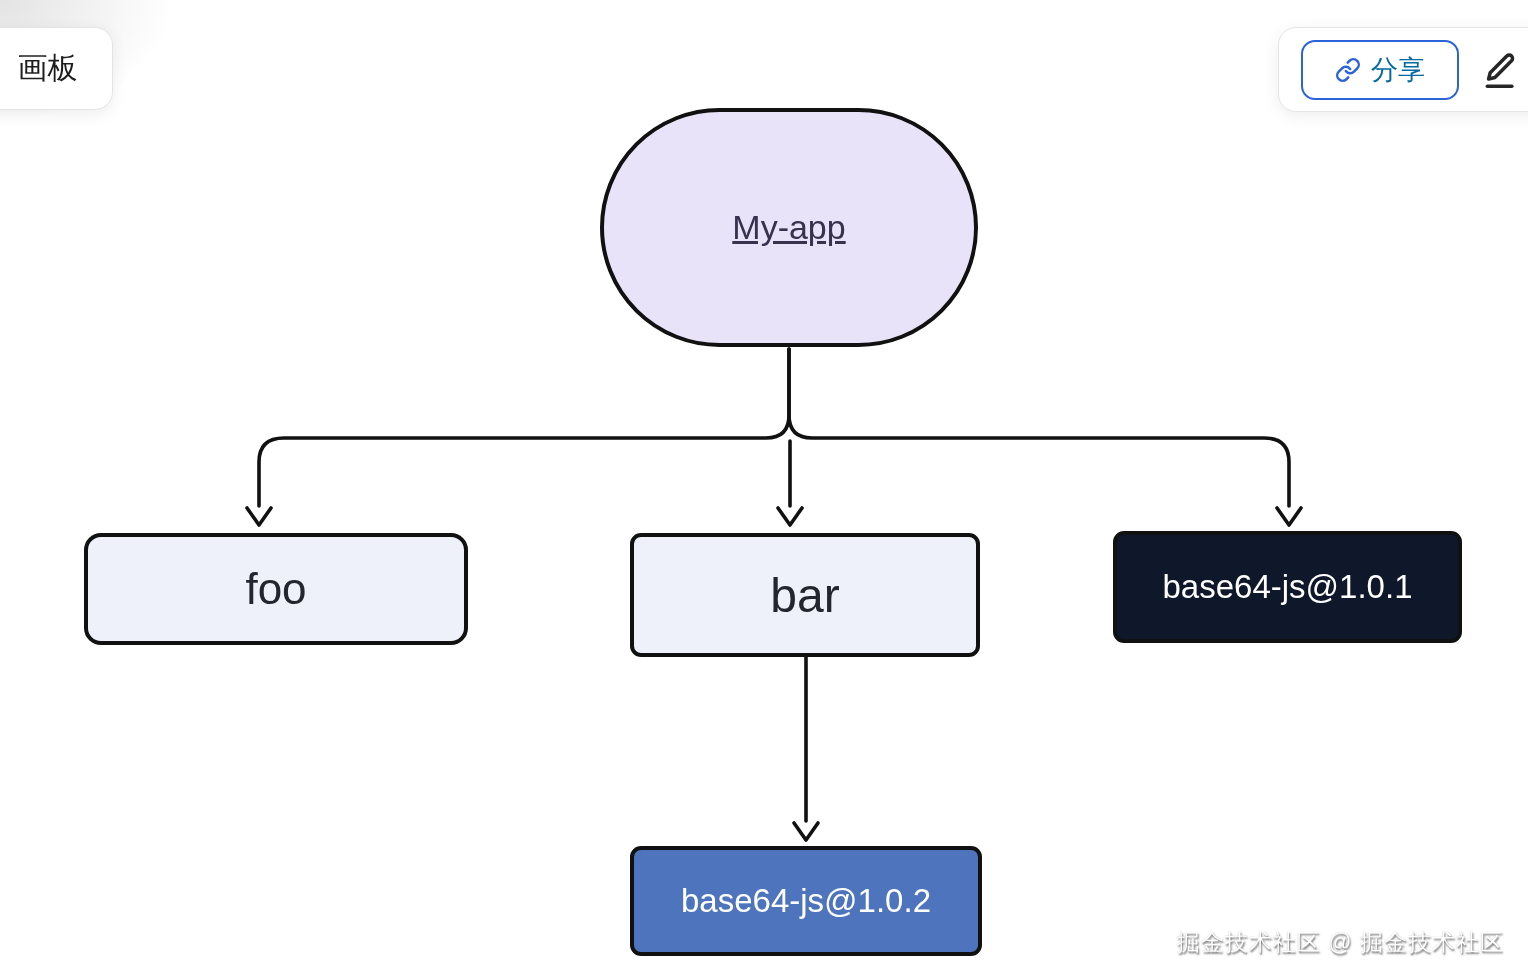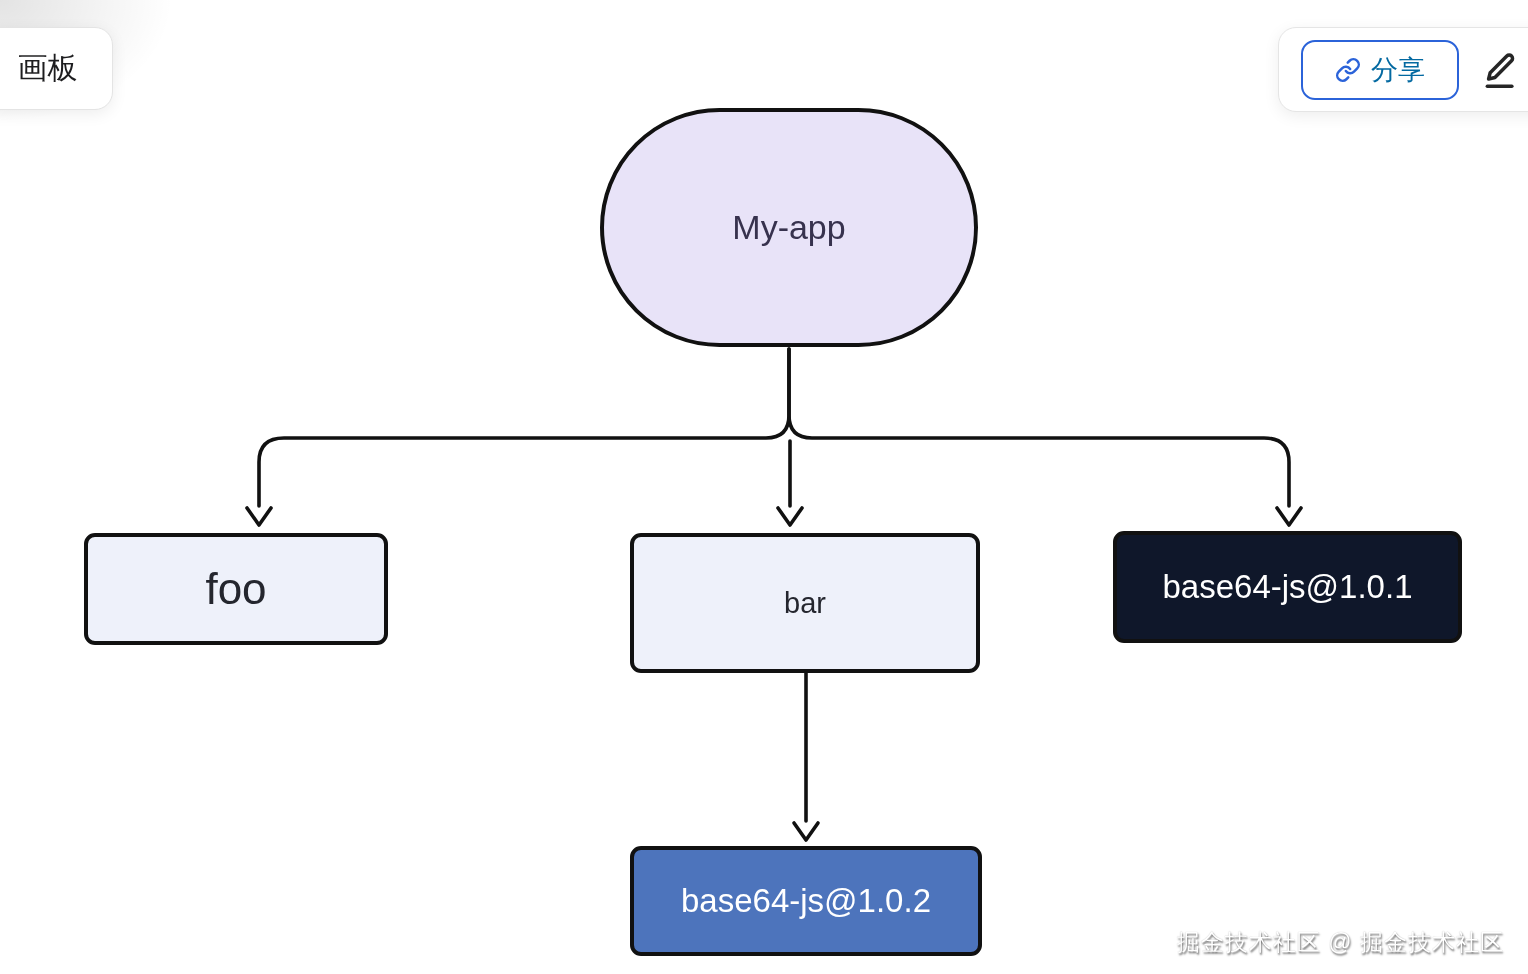--- a/index.html
+++ b/index.html
@@ -84,33 +84,33 @@
     position:absolute;
     display:flex; align-items:center; justify-content:center;
     border:4px solid #111111;
     text-align:center;
     cursor:pointer;
   }
   .node-myapp {
     left:600px; top:108px; width:378px; height:239px;
     border-radius:122px;
     background:#e8e3f8;
-    color:#37324e; font-size:34px;
+    color:#37324e; font-size:34px;text-decoration:underline;
   }
   .node-foo {
-    left:84px; top:533px; width:304px; height:112px;
+    left:84px; top:533px; width:384px; height:112px;
+    border-radius:17px;
+    background:#eef1fa;
+    color:#24262e; font-size:44px;
+  }
+  .node-bar {
+    left:630px; top:533px; width:350px; height:124px;
     border-radius:11px;
     background:#eef1fa;
-    color:#24262e; font-size:44px;
-  }
-  .node-bar {
-    left:630px; top:533px; width:350px; height:140px;
-    border-radius:11px;
-    background:#eef1fa;
-    color:#24262e; font-size:29px;
+    color:#24262e; font-size:48px;
   }
   .node-b641 {
     left:1113px; top:531px; width:349px; height:112px;
     border-radius:11px;
     background:#0f172a;
     color:#ffffff; font-size:33px;
   }
   .node-b642 {
     left:630px; top:846px; width:352px; height:110px;
     border-radius:11px;

